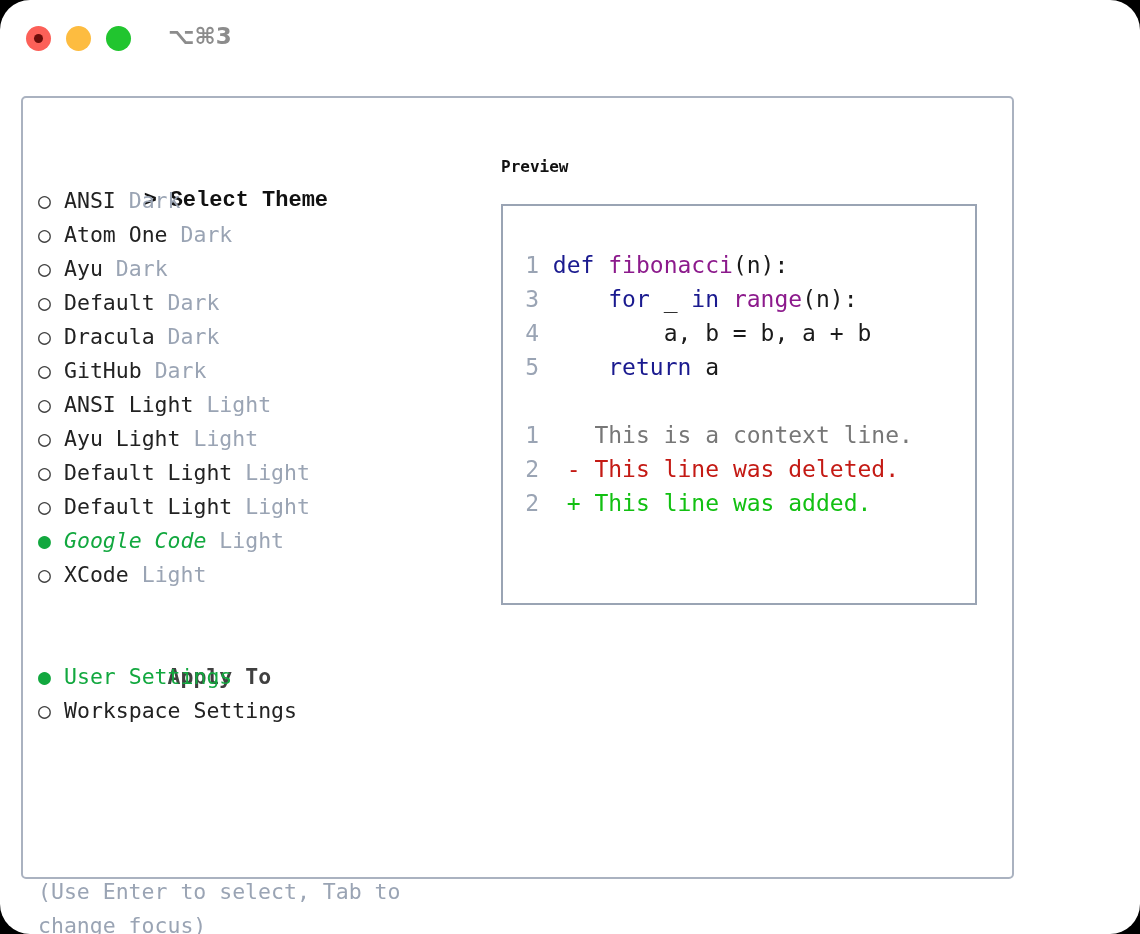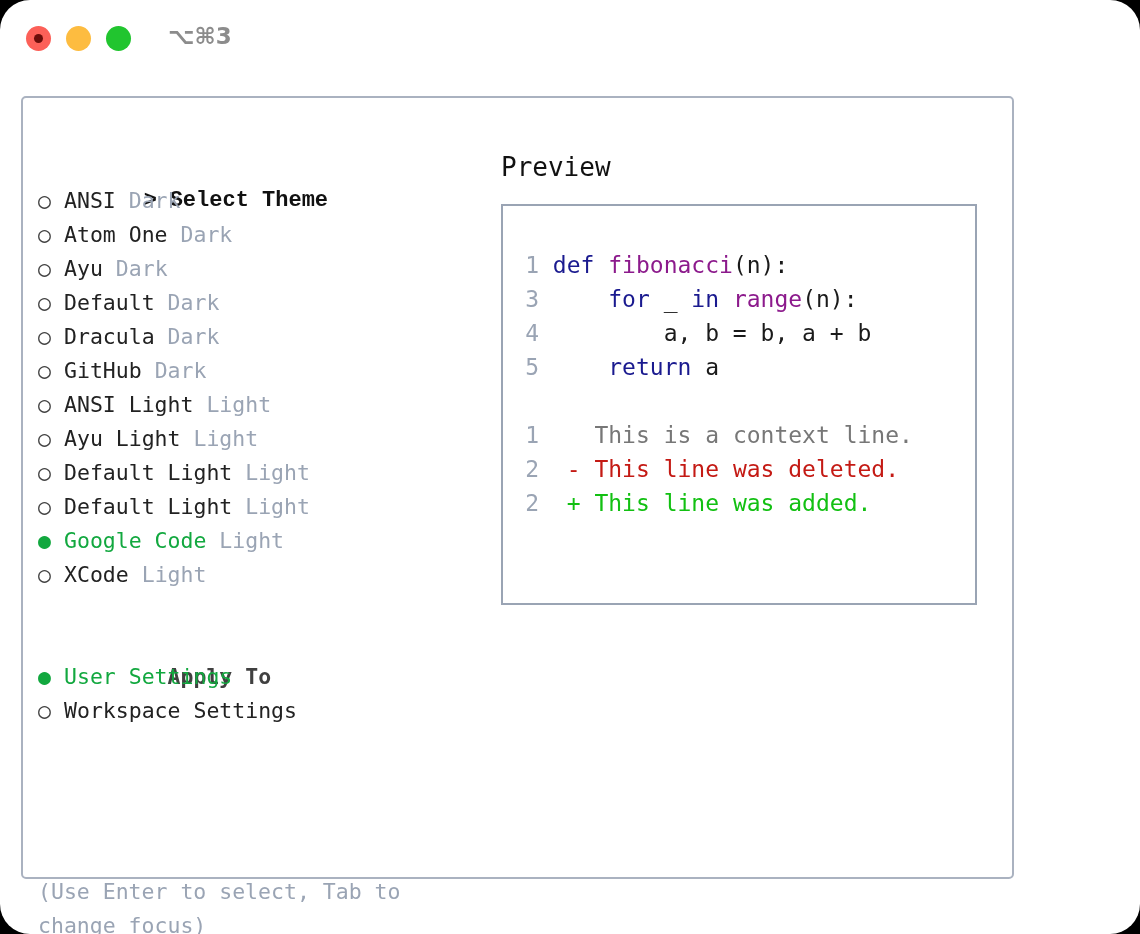--- a/index.html
+++ b/index.html
@@ -91,21 +91,21 @@
     display: inline-block;
     width: 26px;
   }
   .header-row {
     font-weight: bold;
     color: #111111;
     font-size: 22px;
     font-family: Liberation Mono, monospace;
   }
   .theme-name { color: #222222; }
-  .theme-name.sel { color: #12a83f; }
+  .theme-name.sel { color: #12a83f; font-style: italic; }
   .theme-kind { color: #9aa4b4; }
   .marker.sel { color: #12a83f; }
   .marker.unsel { color: #444444; }
 
   .group-label {
     font-weight: bold;
     color: #404040;
     font-size: 21.5px;
   }
   .opt-label { color: #222222; }
@@ -124,22 +124,22 @@
   }
 
   
   #right-col {
     position: absolute;
     left: 478px;
     top: 52px;
     width: 500px;
   }
   #preview-title {
-    font-size: 26px;
-    font-weight: normal;
+    font-size: 16px;
+    font-weight: bold;
     color: #111111;
     line-height: 34px;
   }
   #code-box {
     position: absolute;
     left: 0;
     top: 54px;
     width: 476px;
     height: 401px;
     border: 2px solid #9aa4b4;

